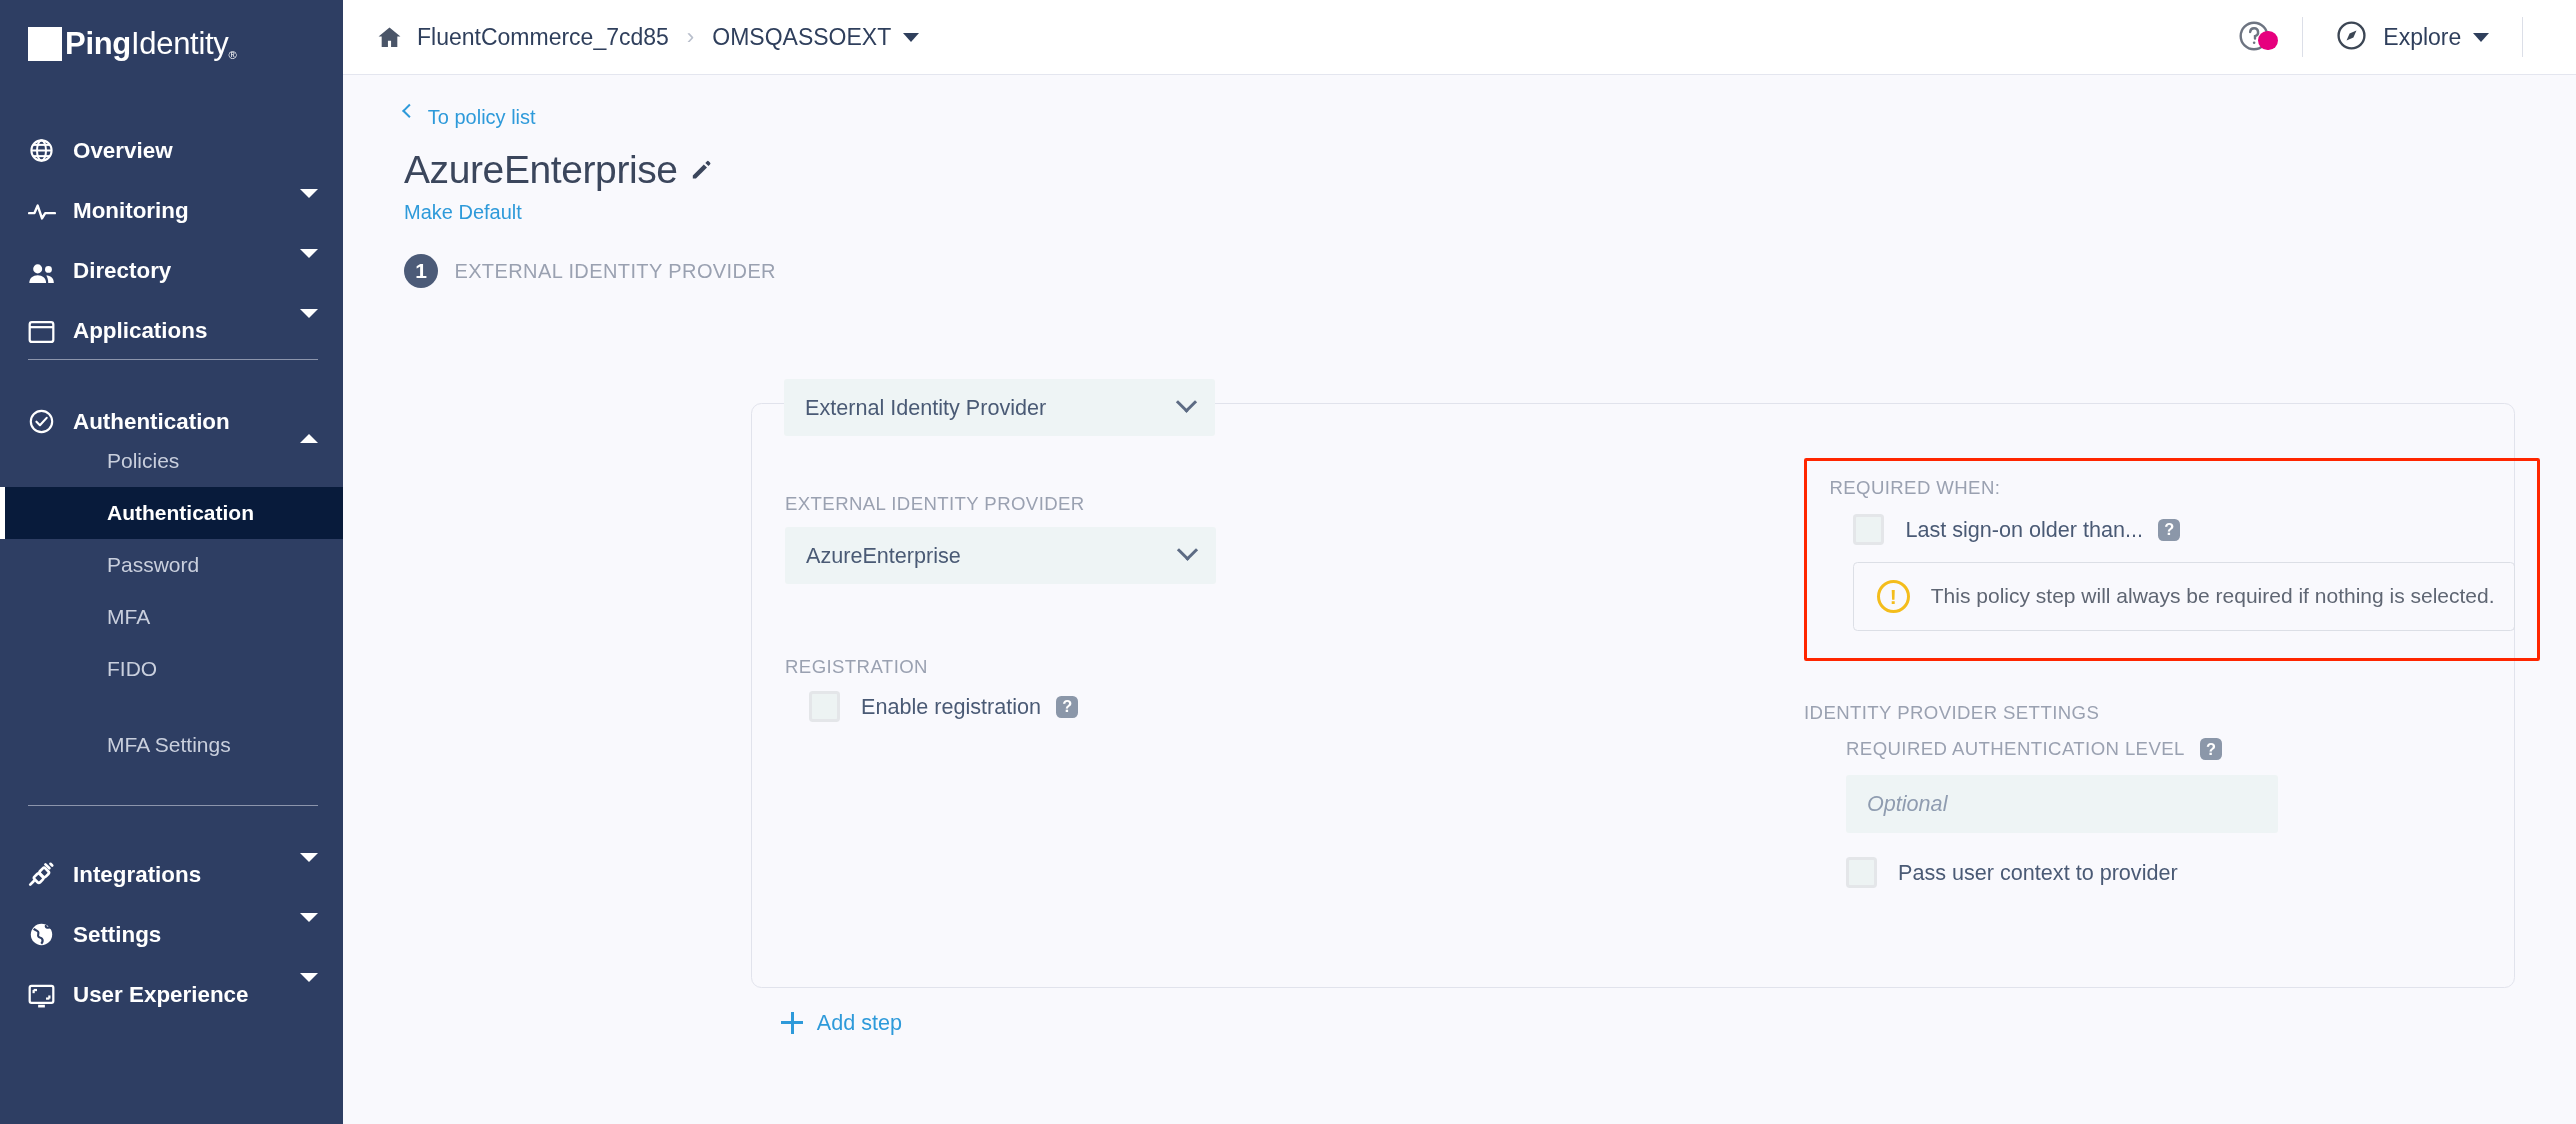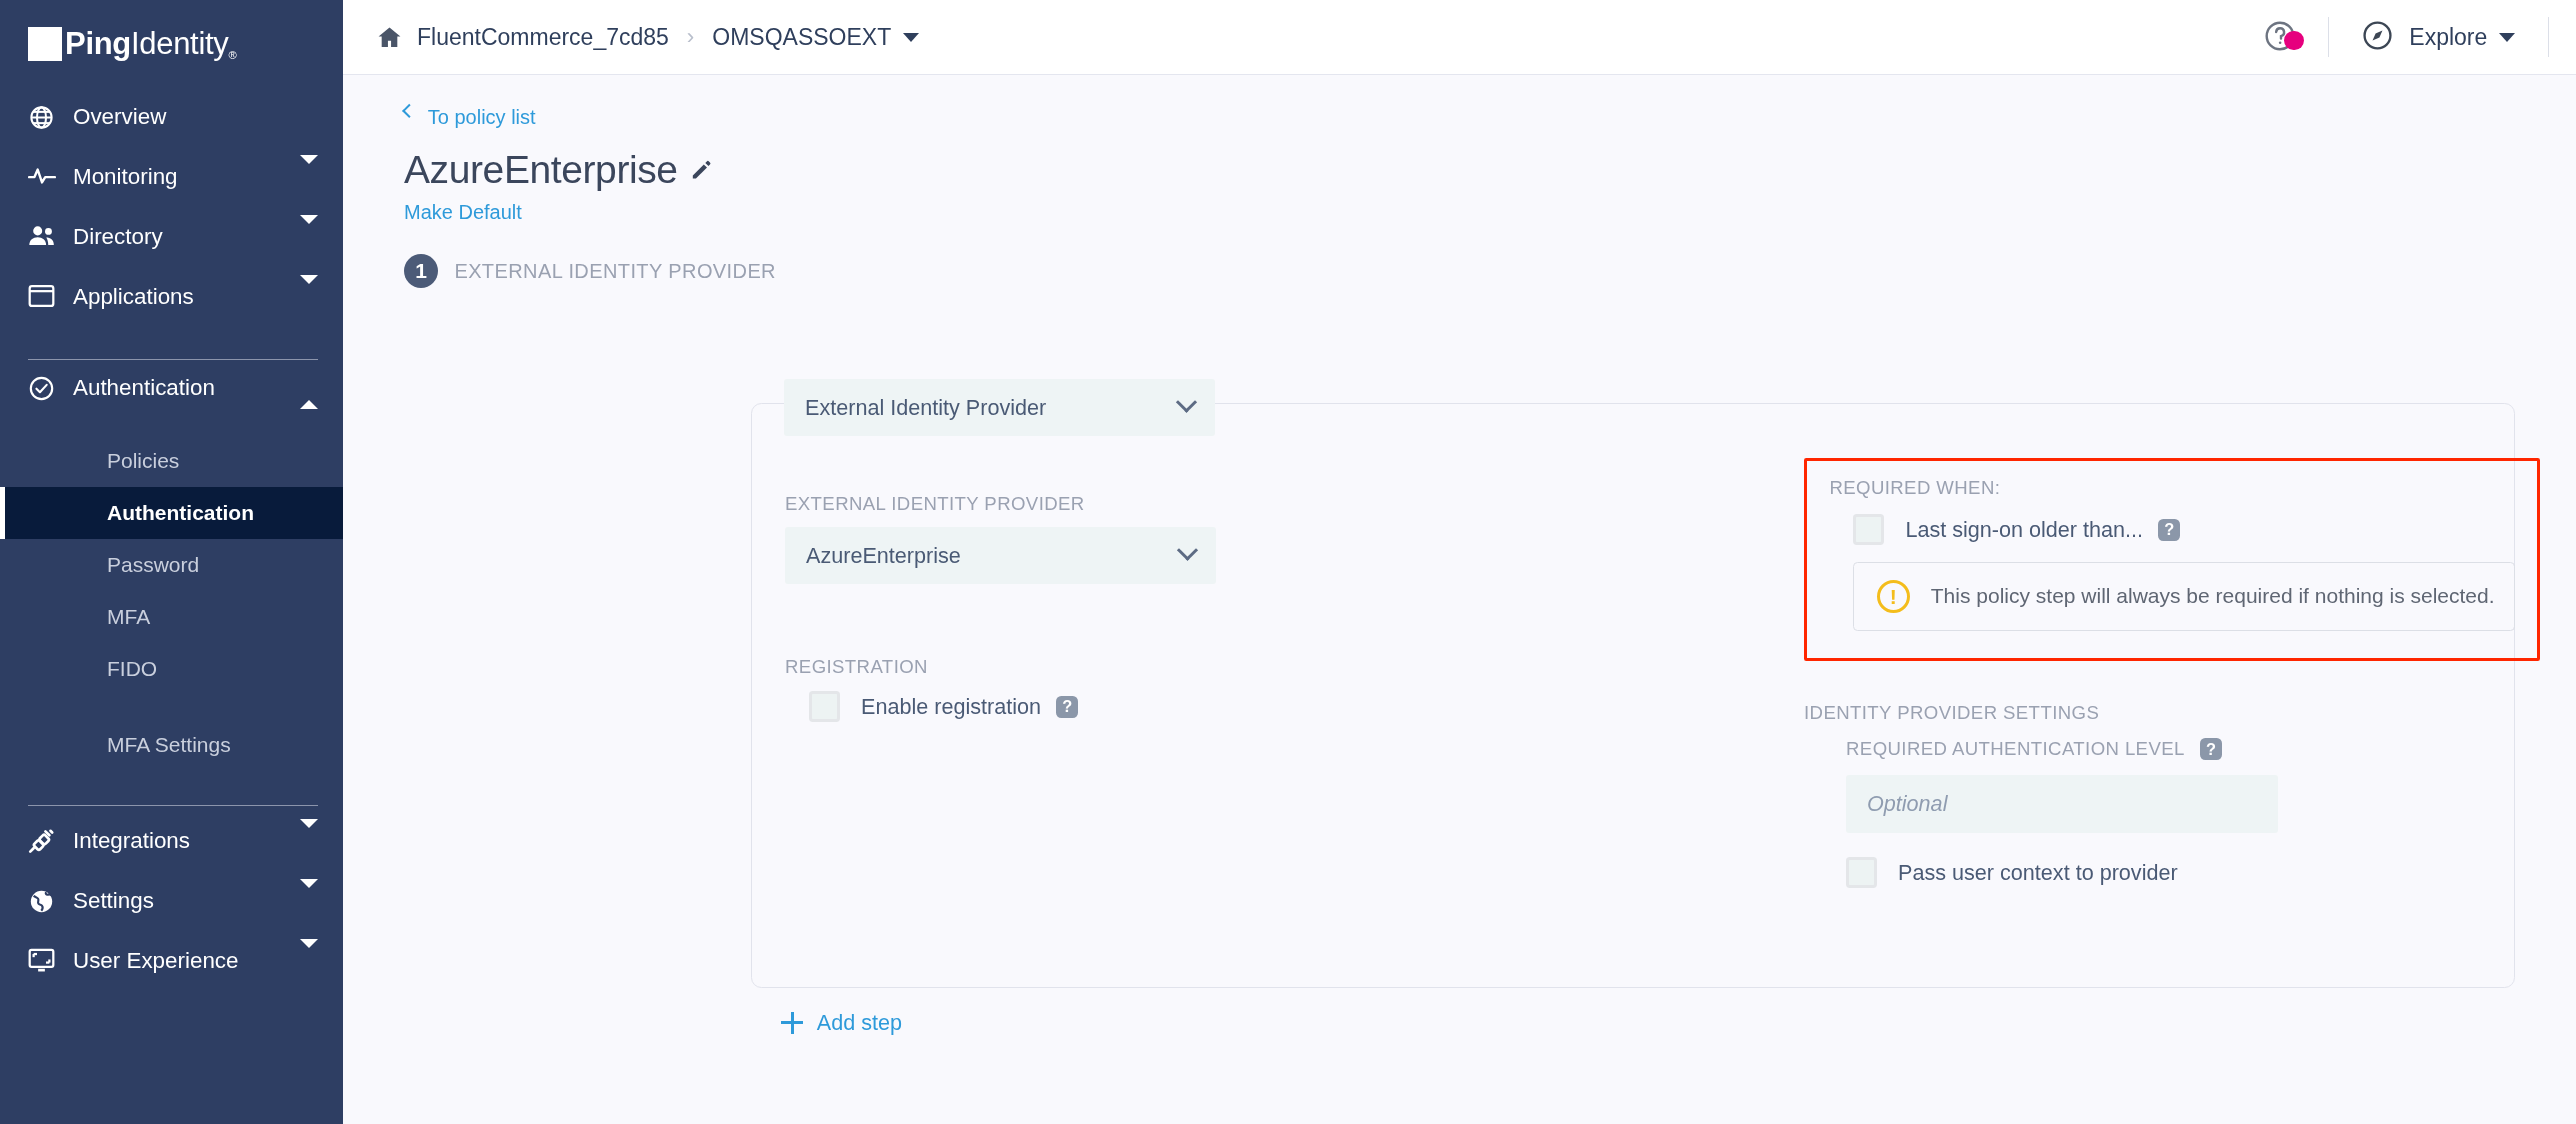--- a/index.html
+++ b/index.html
@@ -31,23 +31,23 @@
   .brand-text {
     color: #ffffff; font-size: 31px; letter-spacing: -0.3px;
     margin-left: 3px; white-space: nowrap;
   }
   .brand-text .b { font-weight: 700; }
   .brand-text .l { font-weight: 400; }
   .brand-text .reg { font-size: 11.2px; vertical-align: bottom; position: relative; top: -1.5px; }
 
   .nav-top { padding-top: 16.4px; }
   .nav-row {
-    display: flex; align-items: flex-start;
+    display: flex; align-items: flex-end;
     height: 60px; padding-left: 25px; padding-right: 25px;
-    color: #ffffff; font-size: 22.4px; font-weight: 400;
+    color: #ffffff; font-size: 22.4px; font-weight: 700;
     position: relative; cursor: pointer;
   }
   .nav-row .ico { width: 33px; flex: 0 0 33px; display: flex; align-items: center; justify-content: center; }
   .nav-row .ico svg { display: block; }
   .nav-row .lbl { margin-left: 15px; white-space: nowrap; }
   .nav-row .caret { margin-left: auto; }
   .caret-dn, .caret-up {
     width: 0; height: 0; border-left: 9.7px solid transparent; border-right: 9.7px solid transparent;
   }
   .caret-dn { border-top: 9.7px solid #ffffff; }
@@ -70,21 +70,21 @@
     content: ""; position: absolute; left: 0; top: 0; bottom: 0; width: 5.2px; background: #ffffff;
   }
 
   
   .main { flex: 1 1 auto; height: 1124px; background: #f9f9fd; position: relative; }
 
   .topbar {
     height: 75px; background: #ffffff;
     border-bottom: 0.7px solid #e4e6ef;
     display: flex; align-items: center;
-    padding-left: 34px; padding-right: 27px;
+    padding-left: 34px; padding-right: 53px;
   }
   .home-icon { margin-right: 15px; display: flex; align-items: center; }
   .crumb {
     font-size: 23px; color: #2f3f5c; white-space: nowrap; cursor: pointer;
   }
   .crumb-sep { font-size: 22.4px; color: #b9bfcc; margin: 0 18px; }
   .crumb-tenant { font-size: 23px; color: #2f3f5c; font-weight: 400; cursor: pointer; white-space: nowrap; }
   .crumb-caret {
     width: 0; height: 0; border-left: 8.2px solid transparent; border-right: 8.2px solid transparent;
     border-top: 9px solid #2f3f5c; margin-left: 12px; display: inline-block; vertical-align: middle;

